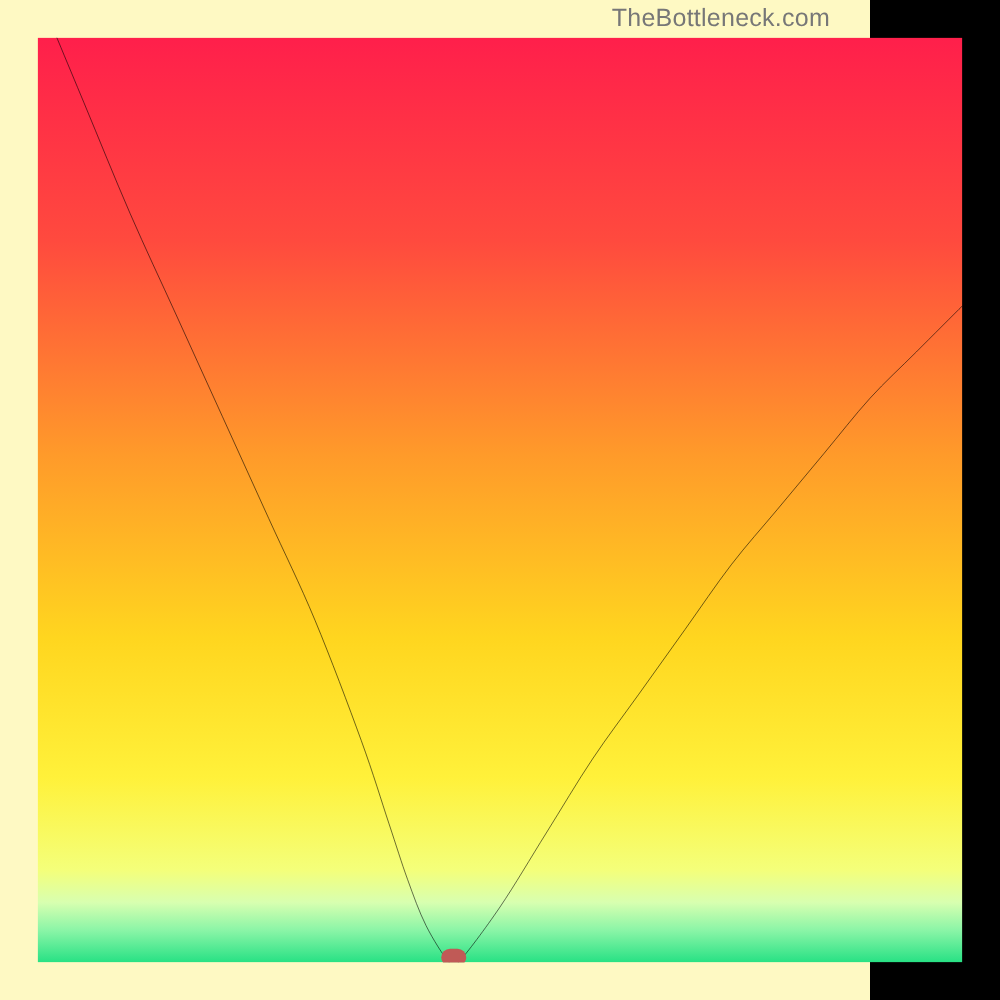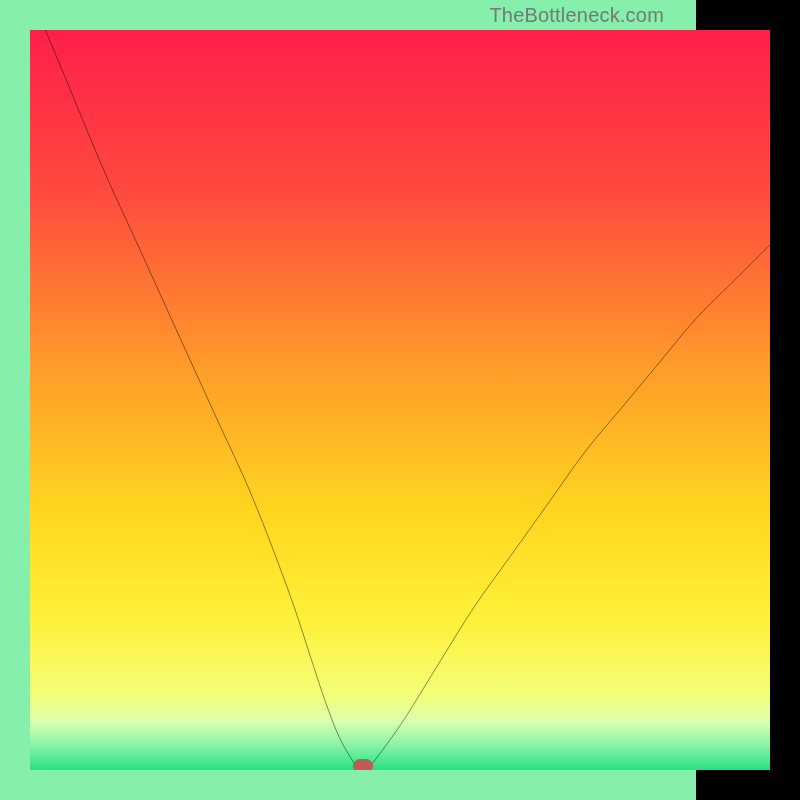--- a/index.html
+++ b/index.html
@@ -8,21 +8,21 @@
     width: 800px;
     height: 800px;
     background: #000;
     font-family: Arial, Helvetica, sans-serif;
     overflow: hidden;
   }
   .frame {
     position: relative;
     width: 696px;
     height: 800px;
-    background: #86efac;
+    background: #fef9c3;
   }
   .plot-area {
     position: absolute;
     left: 30px;
     top: 30px;
     width: 740px;
     height: 740px;
     overflow: hidden;
   }
   .gradient-bg {

